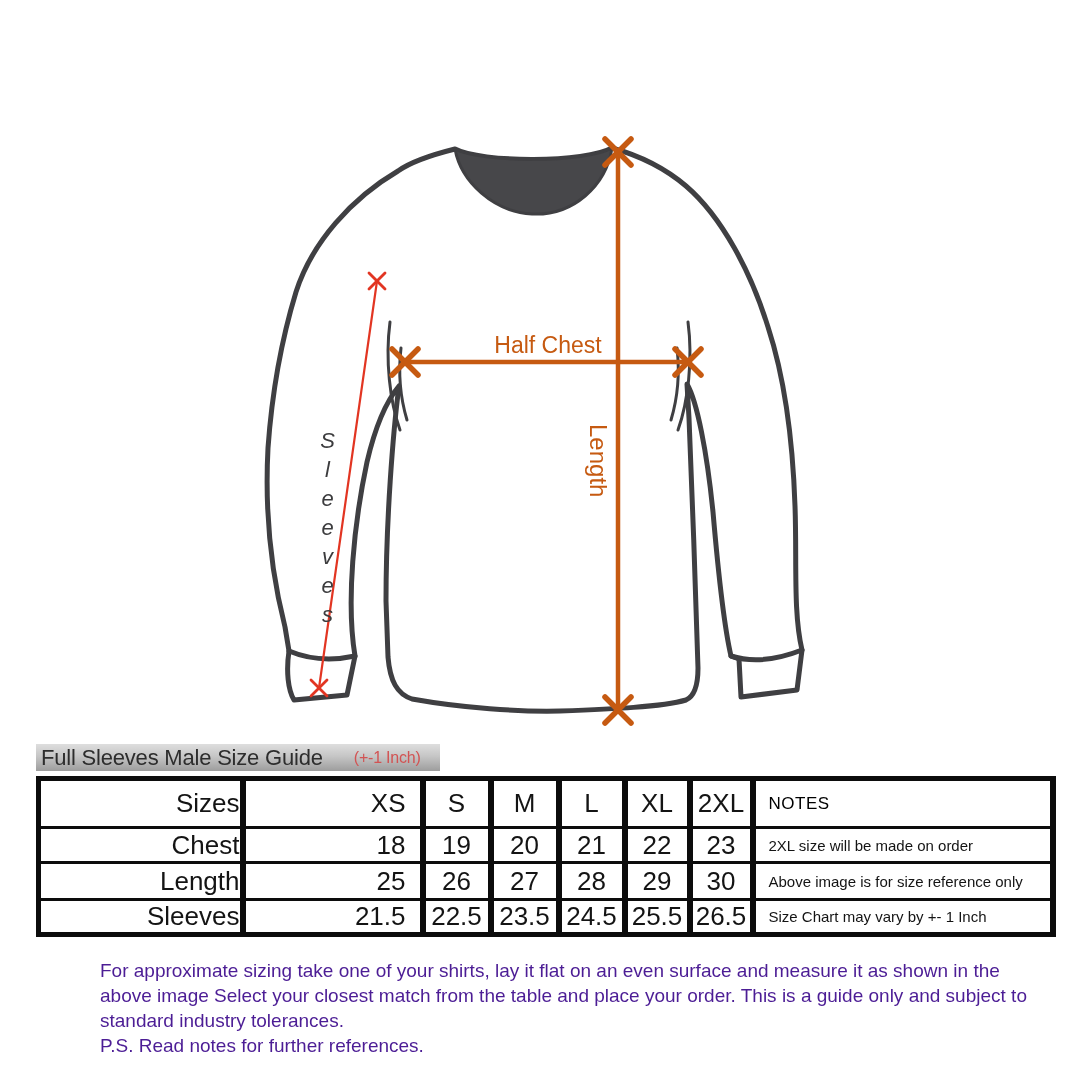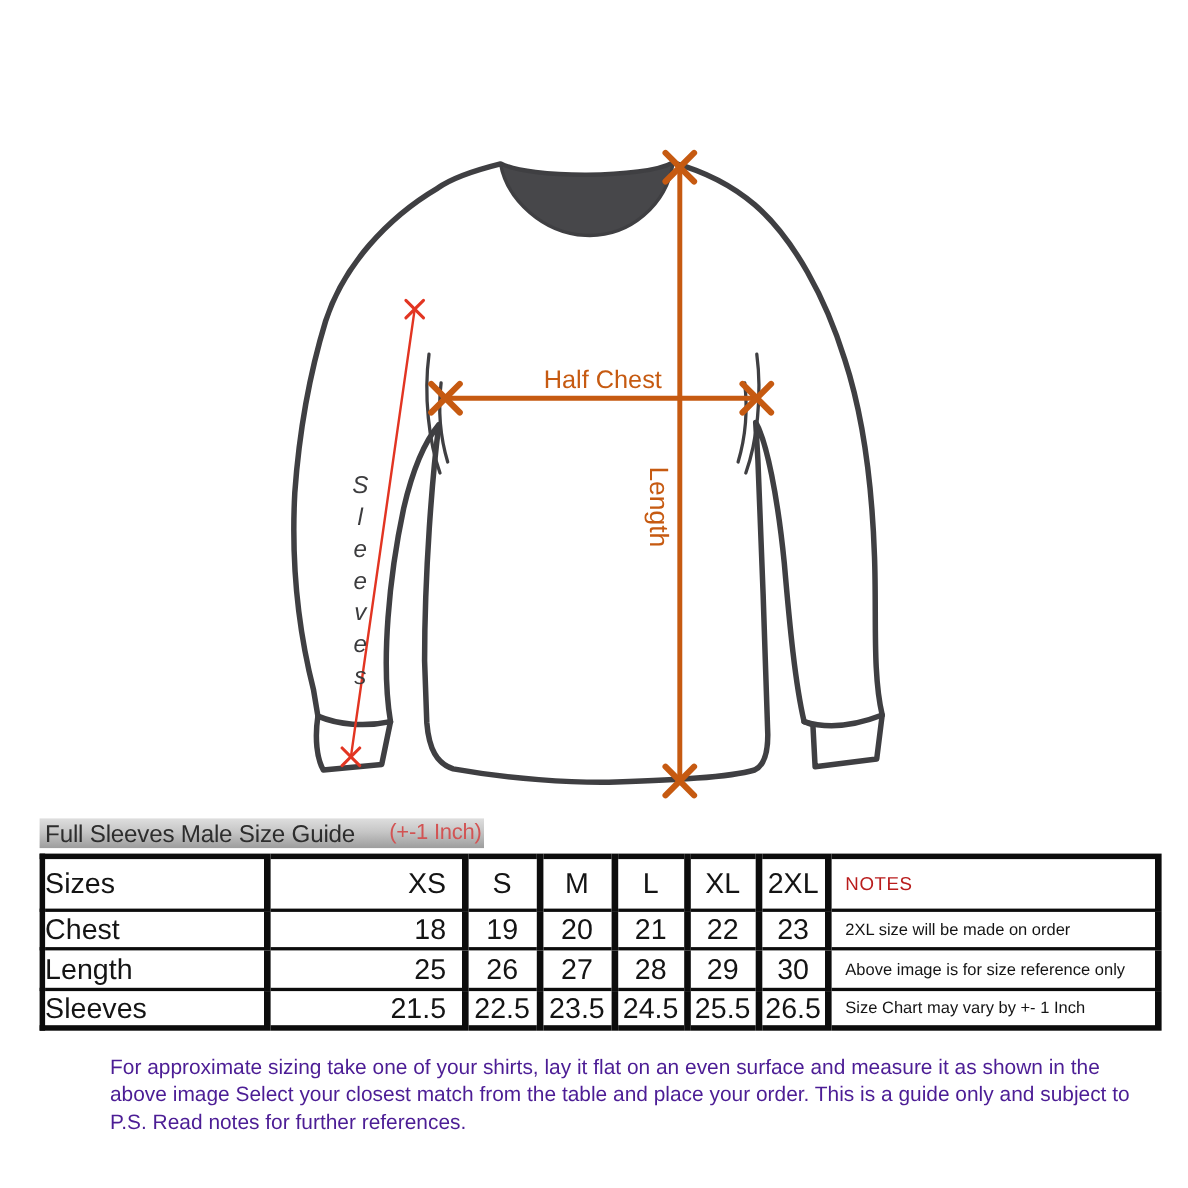--- a/index.html
+++ b/index.html
@@ -22,42 +22,42 @@
     writing-mode:vertical-rl; text-orientation:upright;
     letter-spacing:4px; font-size:22px; font-style:italic; color:#3c3c3e;
   }
 
   .title-bar {
     position:absolute; left:36px; top:744px; width:404px; height:27px;
     background:linear-gradient(180deg,#dedede 0%,#c6c6c6 45%,#9d9d9d 100%);
     display:flex; align-items:center; padding-left:5px; box-sizing:border-box;
     white-space:nowrap; font-size:22px; color:#2d2d2d; letter-spacing:-0.2px;gap:24px;
   }
-  .title-bar .tol { color:#d25353; margin-left:7px; font-size:20px; }
+  .title-bar .tol { color:#d25353; margin-left:7px; font-size:16px; }
 
   table.size-table {
     position:absolute; left:36px; top:776px; width:1014px;
     border-collapse:collapse; table-layout:fixed;
     border:5px solid #0c0c0c;
   }
   .size-table th, .size-table td {
     border:3px solid #0c0c0c; font-weight:normal; color:#141414;
     font-size:26px; padding:0; vertical-align:middle; overflow:hidden;
   }
   .size-table .vb { border-left-width:6px; border-right-width:6px; }
   .size-table tr.head  { height:49px; }
   .size-table tr.r0 { height:35px;margin-top:24px; }
   .size-table tr.r1 { height:37px; }
   .size-table tr.r2 { height:34px; }
-  .c-label { text-align:left; }
+  .c-label { text-align:right; }
   .c-xs    { text-align:right; padding-right:14px !important; }
   .c-mid   { text-align:center; }
   td.c-notes { text-align:left; padding-left:13px !important; font-size:15px; }
   th.c-notes { text-align:left; padding-left:13px !important; font-size:17px;
-               color:#b91c1c; letter-spacing:0.5px; }
+               color:#000000; letter-spacing:0.5px; }
 
   .footer {
     position:absolute; left:100px; top:958px;
     font-size:19px; line-height:25px; color:#4c1d95; white-space:nowrap;
   }
 </style>
 </head>
 <body>
 
 <div class="stage">
@@ -199,16 +199,17 @@
       <td class="c-mid vb">25.5</td>
       <td class="c-mid vb">26.5</td>
       <td class="c-notes vb">Size Chart may vary by +- 1 Inch</td>
     </tr>
   </tbody>
     </table>
 
   <div class="footer">
     <div>For approximate sizing take one of your shirts, lay it flat on an even surface and measure it as shown in the</div>
     <div>above image Select your closest match from the table and place your order. This is a guide only and subject to</div>
+    <div>standard industry tolerances.</div>
     <div>P.S. Read notes for further references.</div>
   </div>
 
 </div>
 
 </body></html>

